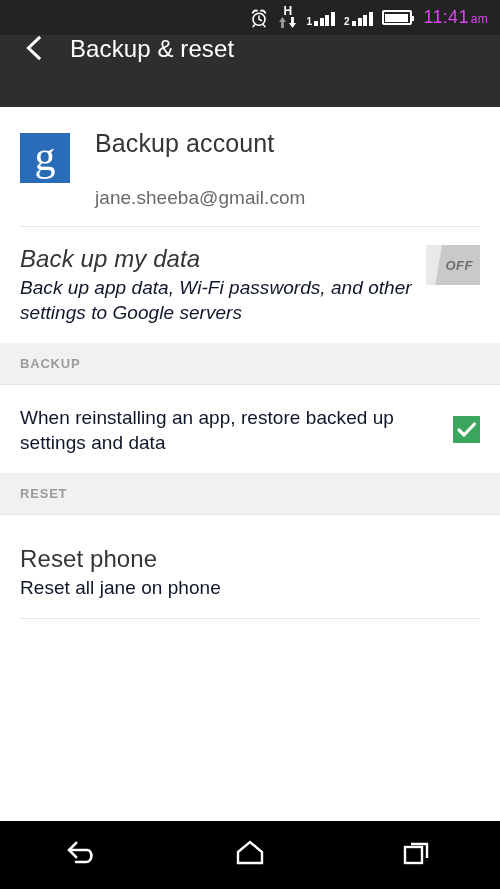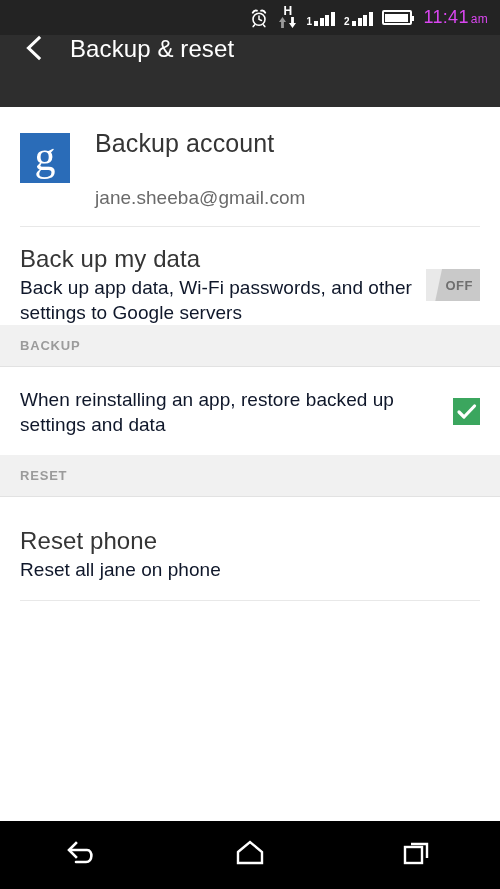--- a/index.html
+++ b/index.html
@@ -209,21 +209,21 @@
   .account-text .row-title { font-size: 25px; }
   .account-text .row-sub { color: #6a6a6a; margin-top: 28px; }
 
   
   .row-widget {
     flex: 0 0 auto;
     margin-left: 14px;
   }
   .switch-off {
     width: 54px;
-    height: 32px;
+    height: 40px;
     background: #c9c9c9;
     position: relative;
     overflow: hidden;
     display: flex;
     align-items: center;
     justify-content: flex-end;
     padding-right: 7px;
     box-sizing: border-box;
   }
   .switch-off:before {
@@ -341,21 +341,21 @@
 
     <div class="row account-row">
       <div class="g-logo">g</div>
       <div class="row-text account-text">
         <div class="row-title">Backup account</div>
         <div class="row-sub">jane.sheeba@gmail.com</div>
       </div>
     </div>
     <div class="divider"></div>
 
-    <div class="row" style="padding-top:18px;align-items:center;">
+    <div class="row" style="padding-top:18px;padding-bottom:18px;font-style:italic;">
       <div class="row-text">
         <div class="row-title">Back up my data</div>
         <div class="row-sub">Back up app data, Wi-Fi passwords, and other settings to Google servers</div>
       </div>
       <div class="row-widget">
         <div class="switch-off">
           <span>OFF</span>
         </div>
       </div>
     </div>

